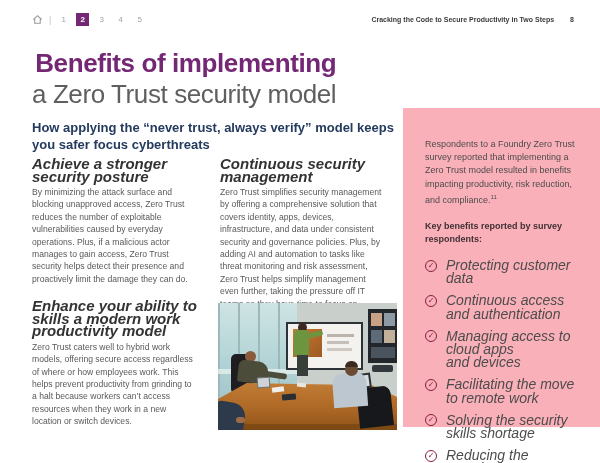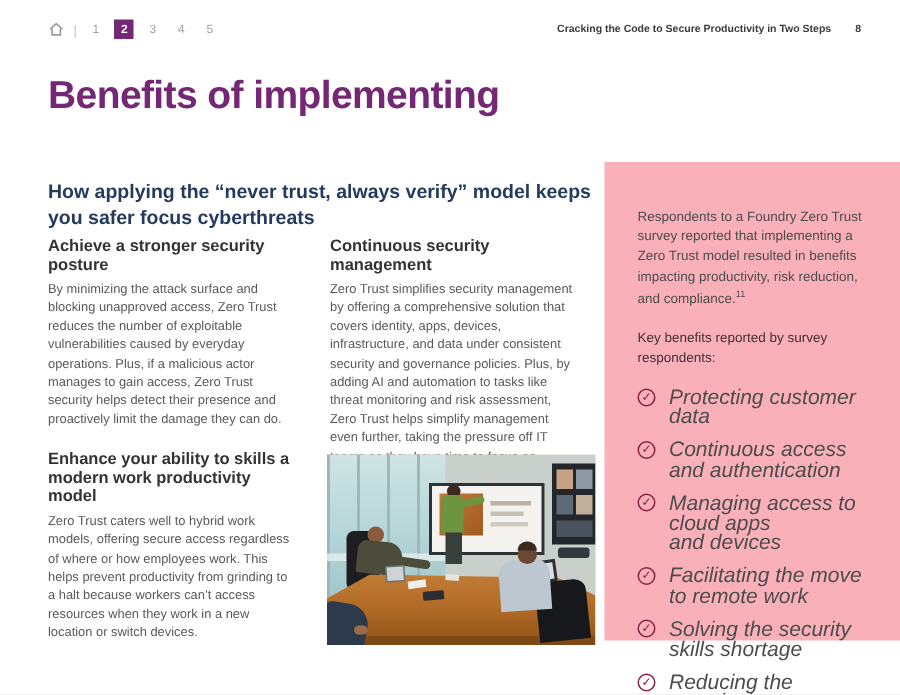--- a/index.html
+++ b/index.html
@@ -25,29 +25,29 @@
   .title { position:absolute; left:32px; top:48px; }
   .title-line1 { font-size:26px; font-weight:700; color:#742774; line-height:31px; letter-spacing:-0.4px;text-align:right; }
   .title-line2 { font-size:26px; font-weight:400; color:#5f5f5f; line-height:31px; letter-spacing:-0.4px; }
   .subtitle { position:absolute; left:32px; top:119px; width:372px;
               font-size:13px; font-weight:700; color:#243a5e; line-height:17px; }
 
   
   .columns { position:absolute; left:32px; top:158px; display:flex; gap:22px; }
   .col { width:166px; }
   .block { margin-bottom:15px; }
-  .block h3 { font-size:11px; font-weight:700; color:#333333; line-height:12.5px; margin-bottom:3px; }
+  .block h3 { font-size:15px; font-weight:700; color:#333333; line-height:12.5px; margin-bottom:3px;font-style:italic; }
   .block p  { font-size:8.6px; color:#595959; line-height:12.4px; }
 
   
   .panel { position:absolute; left:403px; top:108px; width:197px; height:319px;
            background:#fab0b9; padding:30px 16px 0 22px; }
   .panel-intro { font-size:9px; color:#4c4c4c; line-height:13.2px; width:152px; }
   .panel-intro sup { font-size:6px; }
-  .panel-heading { margin-top:13px; font-size:9px; font-weight:400; color:#403035; line-height:13px; width:150px; }
+  .panel-heading { margin-top:13px; font-size:9px; font-weight:700; color:#403035; line-height:13px; width:150px; }
   .benefits { list-style:none; margin-top:13px; display:flex; flex-direction:column; gap:9px; }
   .benefit { display:flex; gap:9px; align-items:flex-start; }
   .check-icon { flex:none; width:12px; height:12px; border:1.3px solid #861f41; border-radius:50%;
                 color:#861f41; display:flex; align-items:center; justify-content:center;
                 font-size:8px; font-weight:bold; line-height:1; margin-top:0.5px; }
   .benefit-label { font-size:14px; color:#4c4c4c; line-height:13.2px; white-space:pre-line;font-style:italic; }
 
   
   .photo { position:absolute; left:218px; top:303px; width:179px; height:127px;
            overflow:hidden; background:#c9cfca; }
@@ -116,20 +116,21 @@
     <span class="nav-page">4</span>
     <span class="nav-page">5</span>
   </div>
   <div class="header-right">
     <span class="doc-title">Cracking the Code to Secure Productivity in Two Steps</span>
     <span class="page-num">8</span>
   </div>
 
   <div class="title">
     <div class="title-line1">Benefits of implementing</div>
+    <div class="title-line2">a Zero Trust security model</div>
   </div>
   <div class="subtitle">How applying the “never trust, always verify” model keeps you safer focus cyberthreats</div>
 
   <div class="columns">
     <div class="col">
       <div class="block">
         <h3>Achieve a stronger security posture</h3>
         <p>By minimizing the attack surface and blocking unapproved access, Zero Trust reduces the number of exploitable vulnerabilities caused by everyday operations. Plus, if a malicious actor manages to gain access, Zero Trust security helps detect their presence and proactively limit the damage they can do.</p>
       </div>
       <div class="block">

